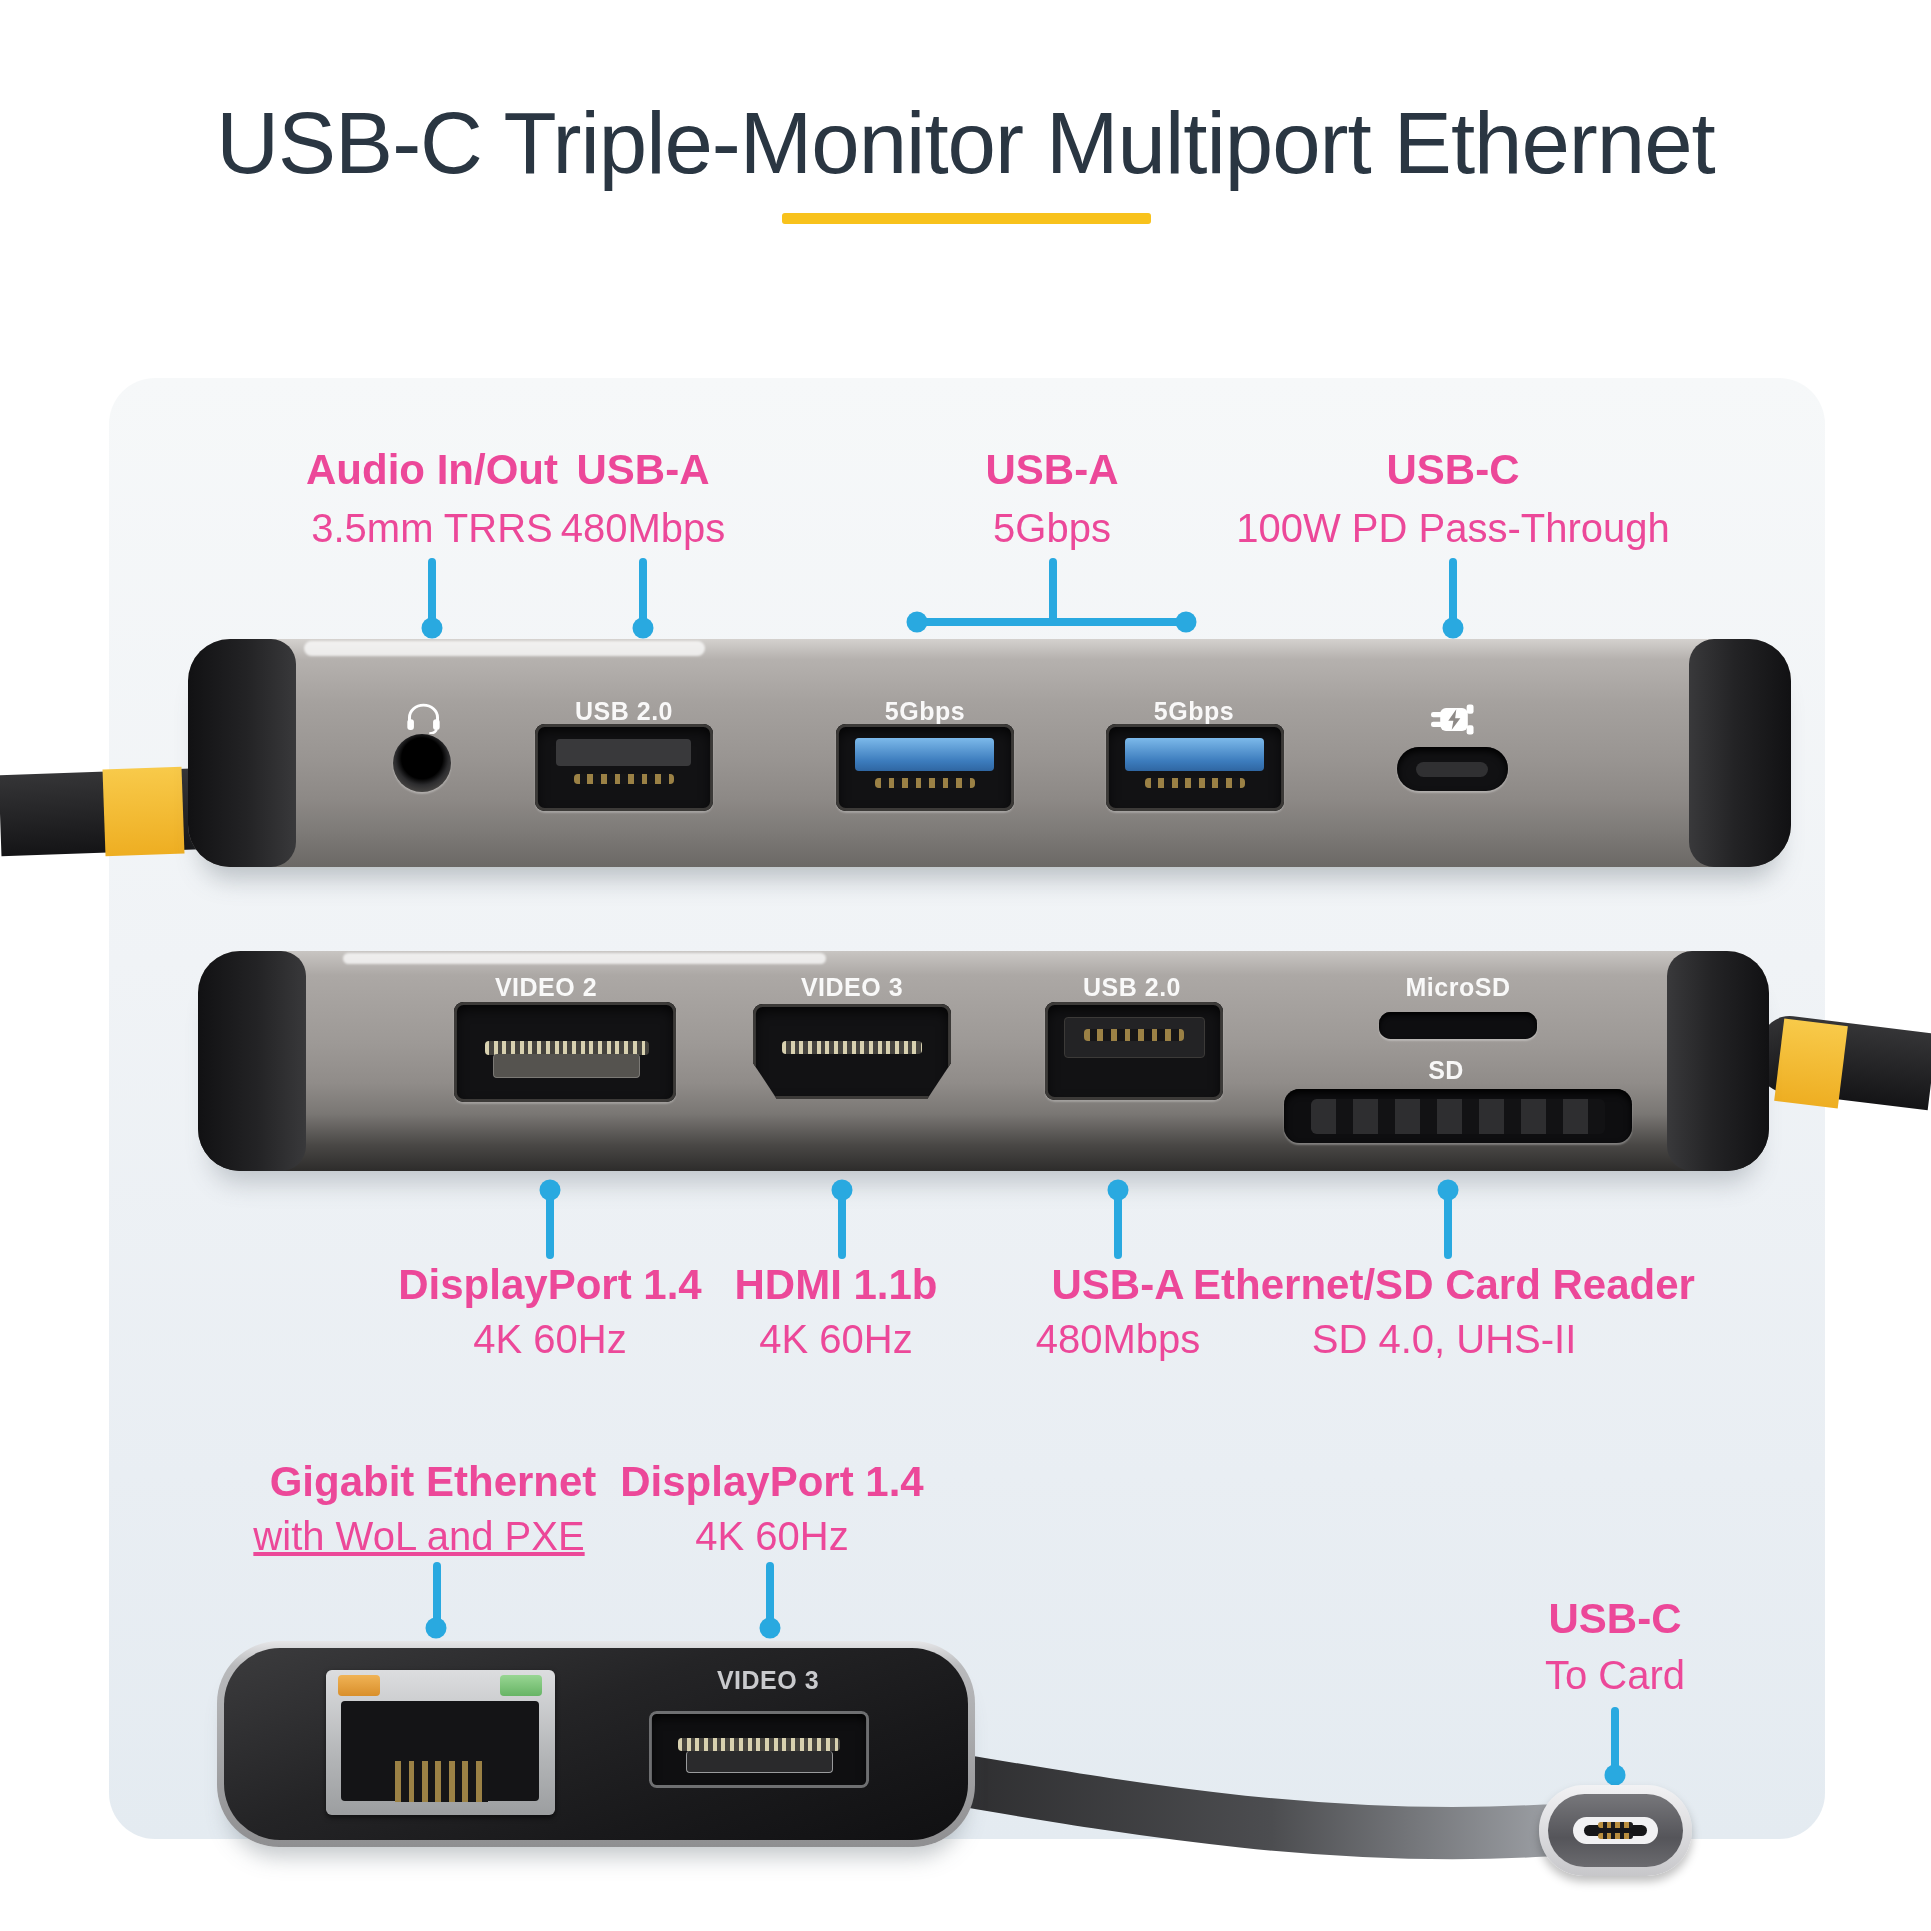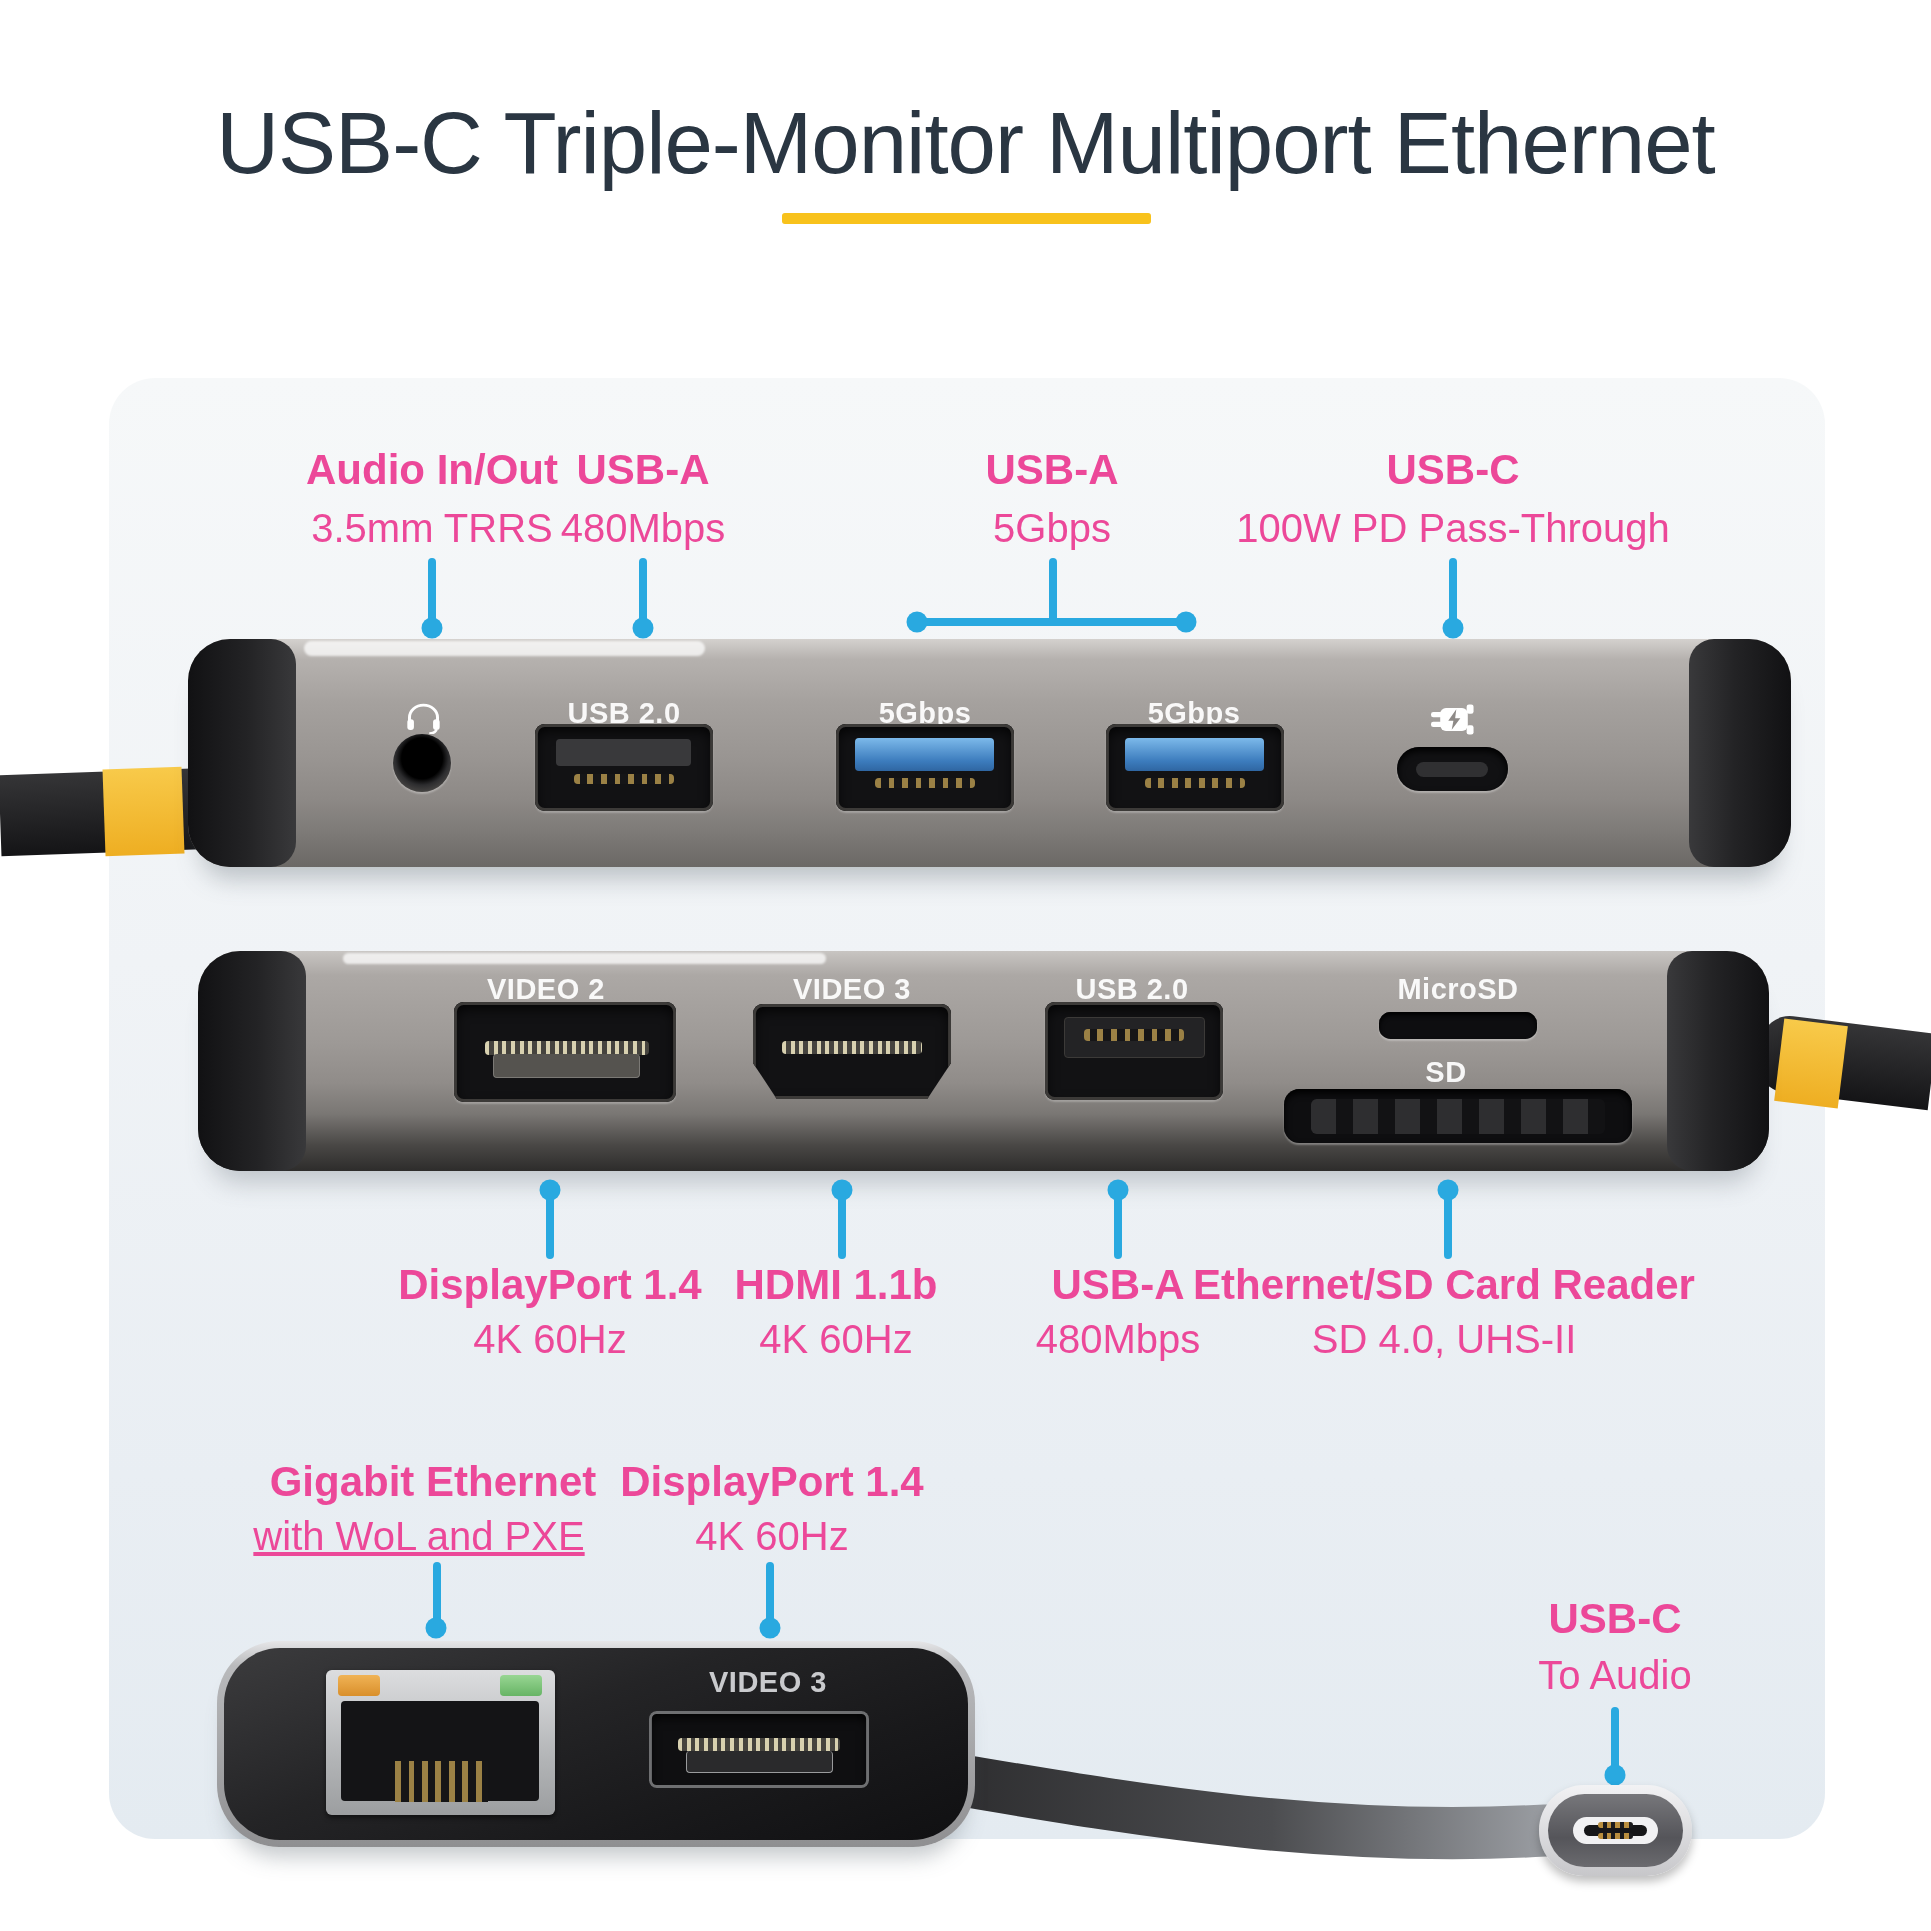--- a/index.html
+++ b/index.html
@@ -34,21 +34,21 @@
   .cap.left{left:0;width:108px;border-radius:42px 25px 25px 42px;}
   .cap.right{right:0;width:102px;border-radius:25px 42px 42px 25px;
              background:linear-gradient(270deg,#111113 0%,#232325 55%,#39393b 100%);}
   .gloss{position:absolute;background:rgba(255,255,255,0.72);border-radius:7.7px;filter:blur(1px);}
   
   .cable{position:absolute;background:linear-gradient(180deg,#353537,#232325 55%,#141416);}
   .band{position:absolute;background:linear-gradient(180deg,#f8ca4a,#eeae22);}
   
   .recess{position:absolute;background:#121214;border-radius:9.7px;
           box-shadow:inset 0 0 0 2.9px #3c3a38, inset 0 5.8px 13.5px rgba(0,0,0,0.9), 0 1.9px 1.9px rgba(255,255,255,0.25);}
-  .portlabel{position:absolute;transform:translateX(-50%);font-size:29px;font-weight:600;
+  .portlabel{position:absolute;transform:translateX(-50%);font-size:25px;font-weight:600;
              color:rgba(255,255,255,0.93);letter-spacing:0.5px;white-space:nowrap;}
   .tongue{position:absolute;border-radius:3.9px;}
   .pins-gold{background:repeating-linear-gradient(90deg,#9b8145 0 5.8px,#151517 5.8px 13.5px);}
   .pins-dp{background:repeating-linear-gradient(90deg,#d8d1b0 0 3.9px,#45433e 3.9px 8.7px);}
   
   .dev-host{left:217px;top:1641px;width:758px;height:206px;border-radius:62px;
      background:linear-gradient(180deg,#e6e6e8 0%,#b9babc 12%,#8f8f91 100%);
      box-shadow:0 21px 21px -11.6px rgba(90,100,110,0.35);}
   .dev-host-face{position:absolute;left:6.8px;top:6.8px;right:6.8px;bottom:6.8px;border-radius:56px;
      background:linear-gradient(160deg,#3c3c3e 0%,#242426 40%,#19191b 70%,#101012 100%);}
@@ -230,21 +230,21 @@
 </div>
 
 <div class="portlabel" style="left:768px;top:1666px;color:#c9cacd;">VIDEO 3</div>
 <div class="abs" style="left:649px;top:1711px;width:220px;height:77px;border-radius:7.7px;background:#0f0f11;
      box-shadow:inset 0 0 0 2.9px #6e6f71, inset 0 5.8px 11.6px #000;">
   <div class="tongue pins-dp" style="left:29px;top:27px;width:162px;height:12.6px;"></div>
   <div class="tongue" style="left:37px;top:40px;width:145px;height:21px;background:#2a2a2c;border:1.9px solid #9a9b9d;border-top:none;"></div>
 </div>
 
 <div class="lbl h1l" style="left:1615px;top:1595px;">USB-C</div>
-<div class="lbl h2l" style="left:1615px;top:1653px;">To Audio</div>
+<div class="lbl h2l" style="left:1615px;top:1653px;">To Card</div>
 <div class="cline" style="left:1611px;top:1707px;height:66px;"></div>
 <div class="cdot" style="left:1615px;top:1775px;"></div>
 
 <div class="usbc-outer">
   <div class="usbc-mid">
     <div class="usbc-ring">
       <div class="usbc-slot">
         <div class="usbc-pins"></div>
         <div class="usbc-pins" style="top:auto;bottom:7.7px;"></div>
       </div>

